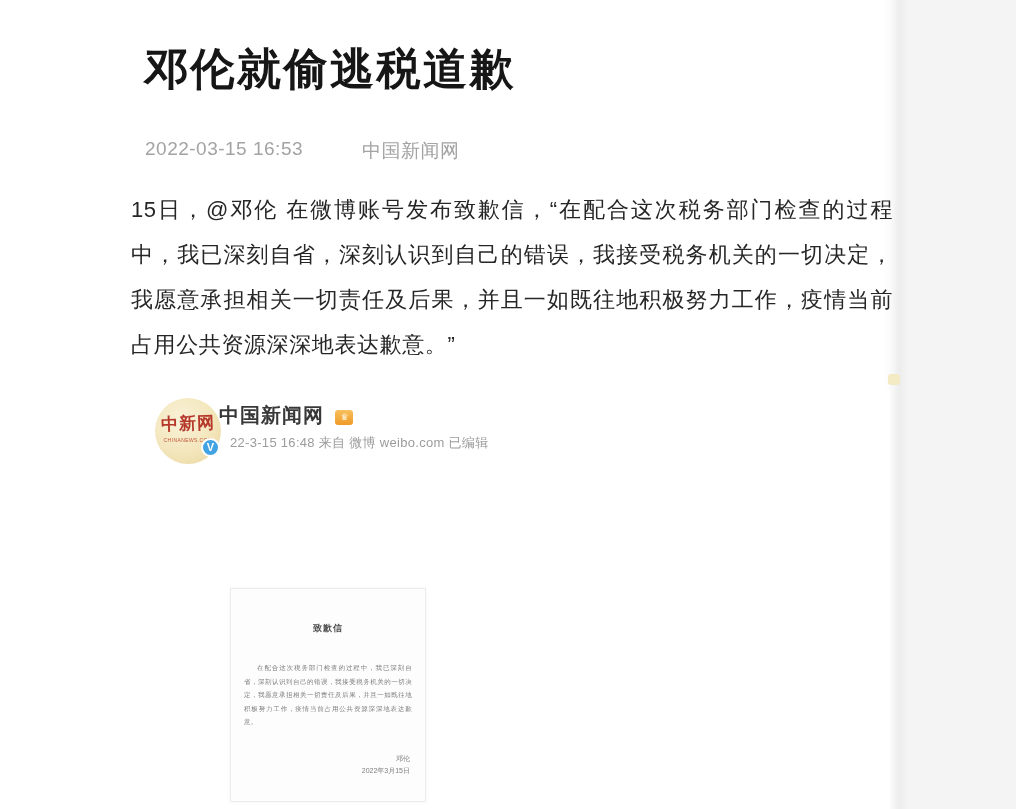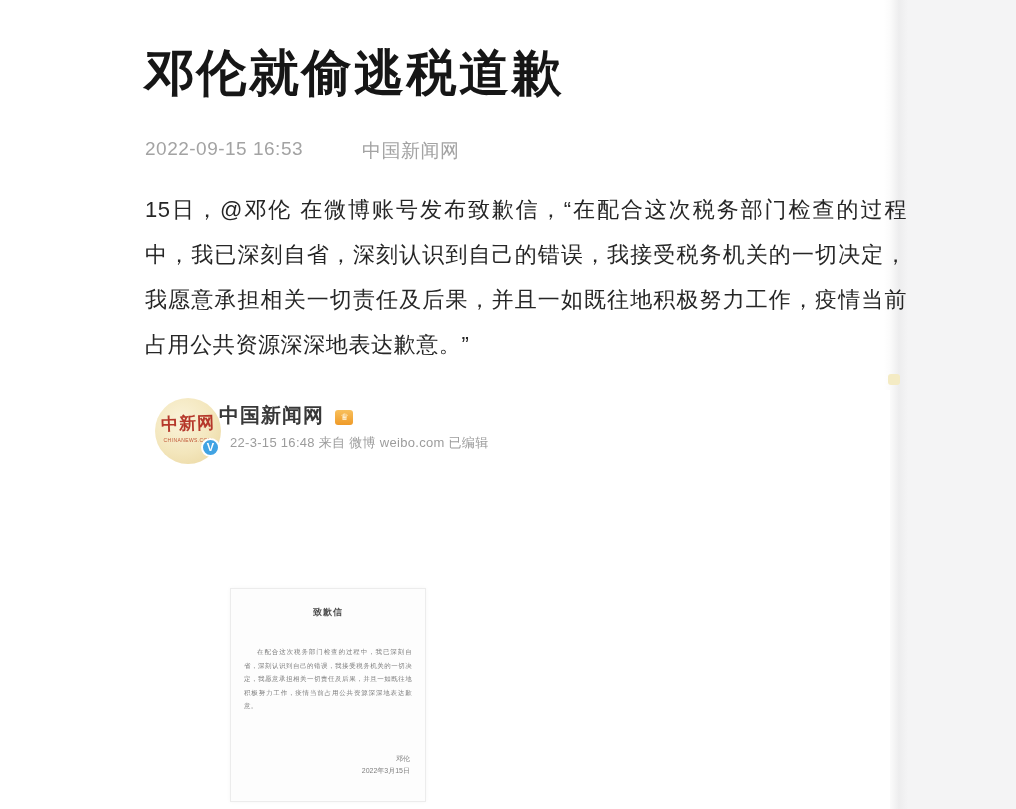--- a/index.html
+++ b/index.html
@@ -15,37 +15,37 @@
   
   .side-strip {
     position: absolute;
     left: 884px; top: 0; right: 0; height: 100%;
     background: linear-gradient(90deg, #ffffff 0px, #fbfbfb 6px, #ededee 15px, #f4f4f5 24px, #f4f4f5 100%);
   }
   
   .article-title {
     position: absolute;
     left: 144px; top: 40px;
-    font-size: 50px;
+    font-size: 44px;
     font-weight: 800;
     letter-spacing: 2.5px;
     color: #161616;
   }
   .article-meta {
     position: absolute;
     left: 145px; top: 138px;
     width: 600px;
     font-size: 19px;
     color: #a3a3a3;
     letter-spacing: 0.5px;
   }
   .article-meta .source { position:absolute; left: 217px; top: 0; }
   .article-body {
     position: absolute;
-    left: 145px; top: 187px;
+    left: 131px; top: 187px;
     width: 762px;
     font-size: 22px;
     line-height: 45px;
     letter-spacing: 0.6px;
     color: #262626;
     text-align: justify;
   }
   
   .weibo-card {
     position: absolute;
@@ -113,21 +113,21 @@
   
   .letter {
     position: absolute;
     left: 85px; top: 198px;
     width: 196px; height: 214px;
     background: #fdfdfd;
     border: 1px solid #ececec;
     box-shadow: 0 0 4px rgba(0,0,0,0.04);
   }
   .letter-title {
-    margin-top: 17px;
+    margin-top: 33px;
     text-align: center;
     font-size: 9px; font-weight: 700; color: #4d4d4d;
     letter-spacing: 1px;
     filter: blur(0.45px);
   }
   .letter-body {
     margin: 26px 13px 0 13px;
     font-size: 6.5px;
     line-height: 13.5px;
     color: #7e7e7e;
@@ -157,21 +157,21 @@
 </head>
 <body>
 
 <div class="page">
 
   <div class="side-strip"></div>
 
   <h1 class="article-title">邓伦就偷逃税道歉</h1>
 
   <div class="article-meta">
-    <span class="date">2022-09-15 16:53</span>
+    <span class="date">2022-03-15 16:53</span>
     <span class="source">中国新闻网</span>
   </div>
 
   <p class="article-body">15日，@邓伦 在微博账号发布致歉信，“在配合这次税务部门检查的过程中，我已深刻自省，深刻认识到自己的错误，我接受税务机关的一切决定，我愿意承担相关一切责任及后果，并且一如既往地积极努力工作，疫情当前占用公共资源深深地表达歉意。”</p>
 
   <div class="weibo-card">
 
     <div class="wb-avatar">
       <span class="av-line1">中新网</span>
       <span class="av-line2">CHINANEWS.COM</span>

